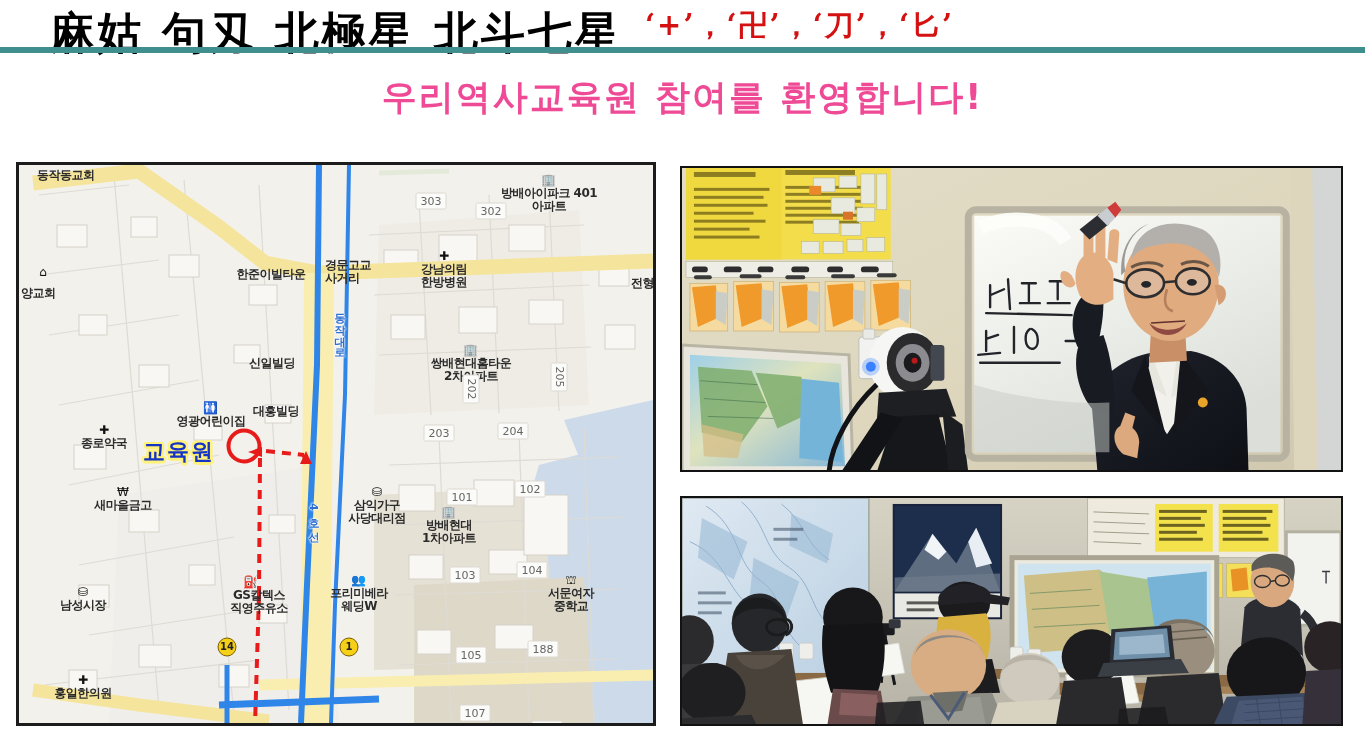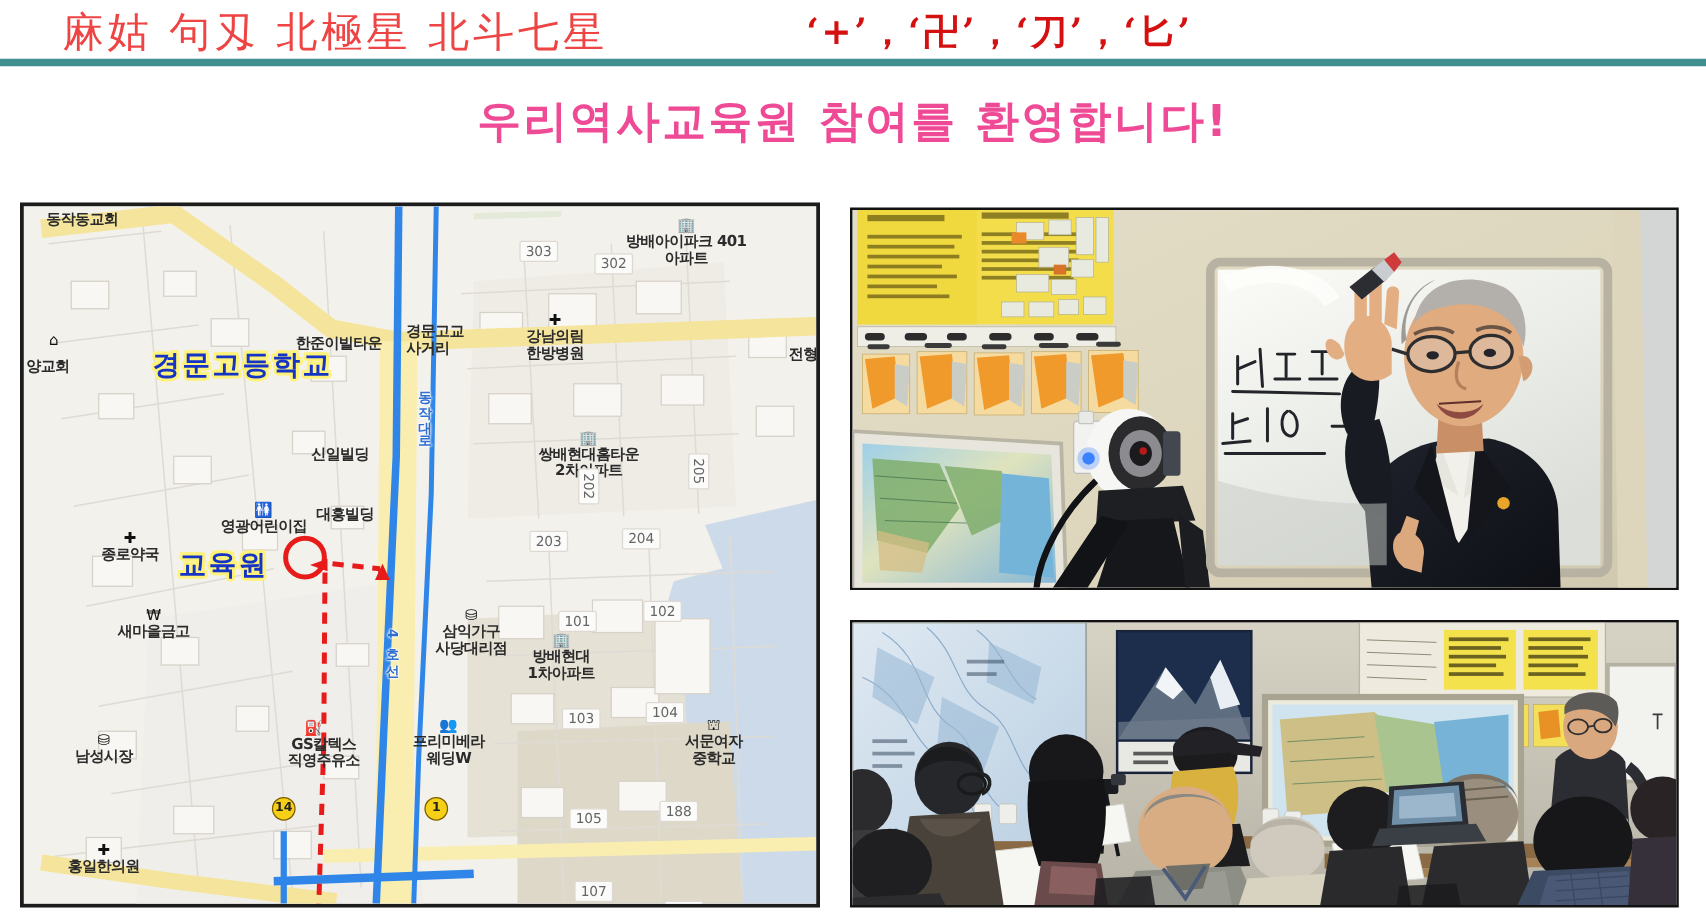--- a/index.html
+++ b/index.html
@@ -7,21 +7,21 @@
     width:1365px;height:739px;
     background:#ffffff;
     font-family:"DejaVu Sans","Liberation Sans",sans-serif;
     overflow:hidden;position:relative;
   }
   
   #header{position:absolute;left:0;top:0;width:1365px;height:54px;}
   #header-left{
     position:absolute;left:50px;top:4px;
     font-family:"DejaVu Serif","Liberation Serif",serif;
-    font-size:33px;font-weight:normal;color:#ef4444;
+    font-size:44px;font-weight:bold;color:#000000;
     letter-spacing:3px;white-space:nowrap;
   }
   #header-right{
     position:absolute;left:645px;top:6px;
     font-family:"DejaVu Serif","Liberation Serif",serif;
     font-size:29px;font-weight:bold;color:#d41010;
     letter-spacing:2px;white-space:nowrap;
   }
   #header-rule{
     position:absolute;left:0;top:47px;width:1365px;height:6px;
@@ -33,21 +33,21 @@
     text-align:center;
     font-family:"DejaVu Sans","Liberation Sans",sans-serif;
     font-size:35px;font-weight:bold;color:#ef4a96;
     letter-spacing:2px;
   }
 
   
   #map-frame{
     position:absolute;left:16px;top:162px;width:640px;height:564px;
     border:3px solid #1c1c1c;box-sizing:border-box;
-    background:#e5e5e5;overflow:hidden;
+    background:#bef264;overflow:hidden;
   }
   #map-canvas{position:absolute;left:0;top:0;width:634px;height:558px;}
   .mlabel{
     position:absolute;font-size:12px;font-weight:bold;color:#2b2b2b;
     white-space:nowrap;line-height:1.12;letter-spacing:-0.5px;
   }
   .mlabel.c{text-align:center;transform:translateX(-50%);}
   .num{
     position:absolute;font-size:11px;color:#666;background:#fbfbf9;
     border:1px solid #ddd9d2;border-radius:2px;padding:1px 4px;
@@ -270,21 +270,20 @@
   <span class="num" style="left:446px;top:410px;">103</span>
   <span class="num" style="left:513px;top:405px;">104</span>
   <span class="num" style="left:452px;top:490px;">105</span>
   <span class="num" style="left:524px;top:484px;">188</span>
   <span class="num" style="left:456px;top:548px;">107</span>
   <span class="num" style="left:528px;top:564px;">108</span>
 
   <span class="streetlbl" style="left:312px;top:140px;">동작대로</span>
   <span class="streetlbl" style="left:286px;top:338px;">4호선</span>
 
-  <span class="blueout" style="left:175px;top:112px;">경문고등학교</span>
   <span class="blueout" style="left:160px;top:272px;">교육원</span>
 
   <div id="redcircle"></div>
 
   <span class="hwymark" style="left:208px;top:482px;">14</span>
   <span class="hwymark" style="left:330px;top:482px;">1</span>
 
 </div>
 
 <div class="photo" id="photo-top">

